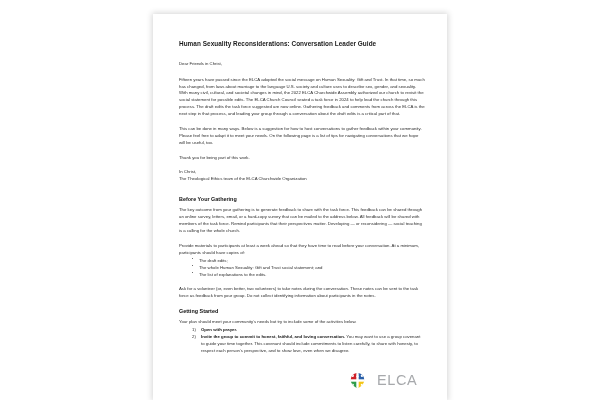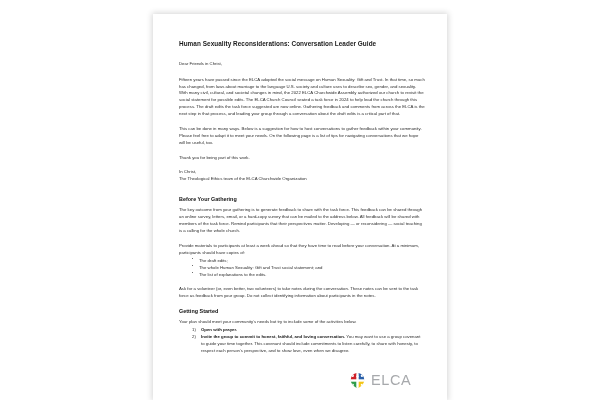--- a/index.html
+++ b/index.html
@@ -132,21 +132,21 @@
     color: #141414;
   }
 
   
   #logo-block {
     position: absolute;
     left: 196px;
     bottom: 11px;
     display: flex;
     align-items: center;
-    gap: 5px;
+    gap: 11px;
   }
   #logo-mark {
     width: 17px;
     height: 17px;
     flex: 0 0 auto;
   }
   #logo-wordmark {
     font-size: 14.5px;
     letter-spacing: 0.6px;
     color: #a7a9ac;

